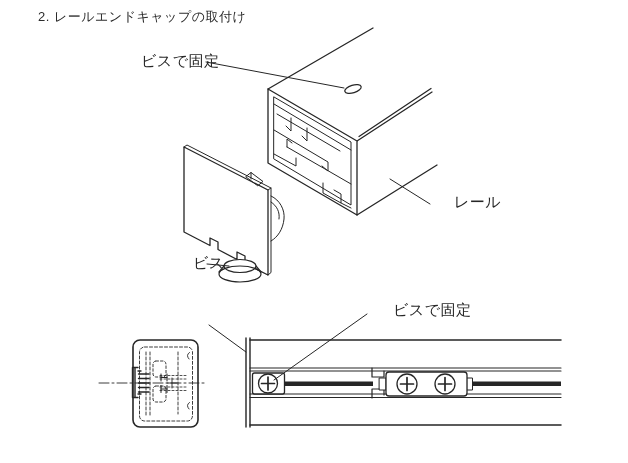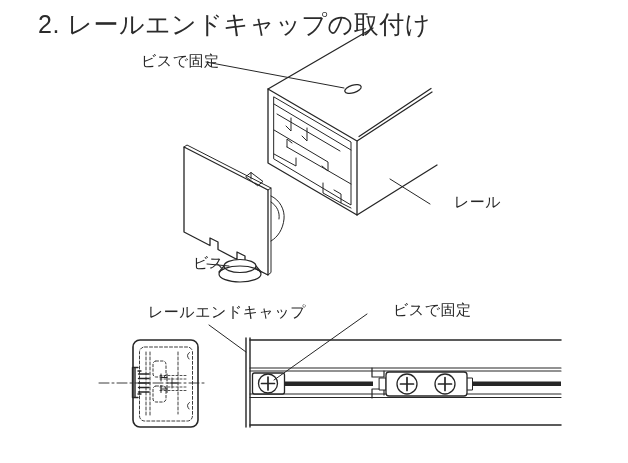--- a/index.html
+++ b/index.html
@@ -17,21 +17,21 @@
     white-space:nowrap;
     color:#262626;
     font-size:15px;
     letter-spacing:0.5px;
     line-height:1.2;
     margin-left:24px;
   }
   .title{
     position:absolute;
     left:38px;top:8px;
-    font-size:25px;
+    font-size:13px;
     letter-spacing:0.5px;
     color:#2b2b2b;
   }
 </style>
 </head>
 <body>
 
 <div class="stage">
 
   <svg width="628" height="463" viewBox="0 0 628 463" fill="none" stroke="#262626" stroke-width="1.3" stroke-linecap="round" stroke-linejoin="round">
@@ -132,16 +132,15 @@
   </svg>
 
   <div class="title">2. レールエンドキャップの取付け</div>
 
   <div class="lbl" style="left:117px;top:52px;">ビスで固定</div>
 
   <div class="lbl" style="left:430px;top:193px;">レール</div>
 
   <div class="lbl" style="left:169px;top:254px;">ビス</div>
 
-  <div class="lbl" style="left:124px;top:303px;">レールエンドキャップ</div>
 
   <div class="lbl" style="left:369px;top:301px;">ビスで固定</div>
 </div>
 
 </body></html>

